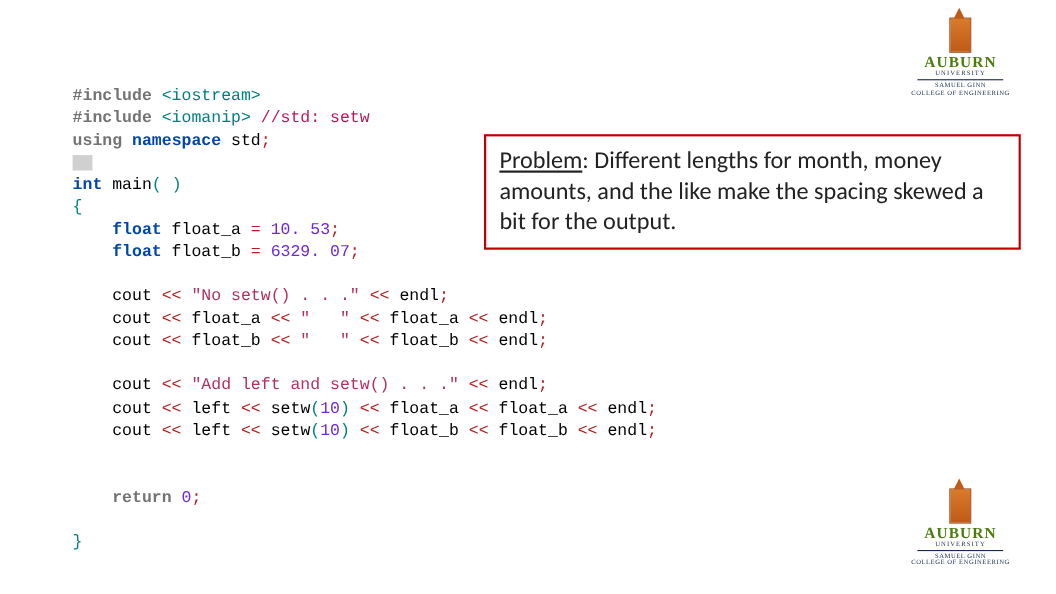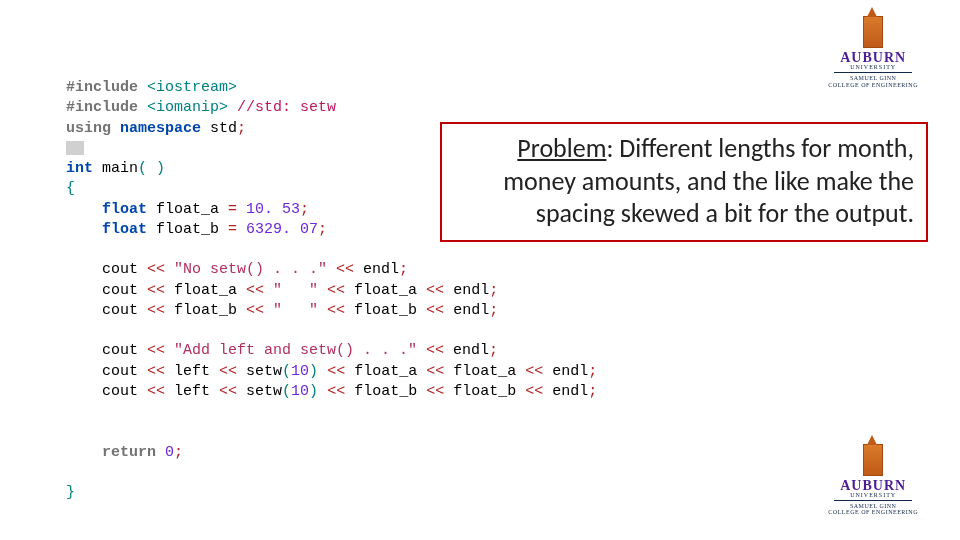--- a/index.html
+++ b/index.html
@@ -43,24 +43,23 @@
   .com { color: #be185d; }     
   .gray-box { background: #d0d0d0; display:inline-block; width:18px; height:14px; vertical-align:middle; }
   .problem-box {
     position: absolute;
     top: 122px;
     left: 440px;
     width: 460px;
     border: 2.5px solid #c00000;
     background: #fff;
     padding: 8px 12px 10px;
-    font-size: 26px;
+    font-size: 22px;
     line-height: 1.25;
     color: #222;
-    text-align: right;
   }
   .problem-box .u { text-decoration: underline; }
   .logo {
     position: absolute;
     right: 42px;
     text-align: center;
     font-family: Georgia, serif;
     color: #1a2a4a;
   }
   .logo.top { top: 16px; }
@@ -72,21 +71,21 @@
     border: 1px solid #a04a10;
     position: relative;
   }
   .logo .tower:before{
     content:"";
     position:absolute; top:-10px; left:3px;
     border-left:5px solid transparent;
     border-right:5px solid transparent;
     border-bottom:10px solid #c05a18;
   }
-  .logo .au { font-size: 14px; letter-spacing: 1px; font-weight:bold; color:#4c1d95; }
+  .logo .au { font-size: 14px; letter-spacing: 1px; font-weight:bold; color:#4d7c0f; }
   .logo .univ { font-size: 6px; letter-spacing: 1px; color:#13294b; margin-top:-2px;}
   .logo hr { border:none; border-top:1px solid #13294b; margin:2px 6px; }
   .logo .ginn { font-size: 6px; letter-spacing:0.5px; color:#13294b; line-height:1.1;}
 </style>
 </head>
 <body>
 
 <div class="slide">
 
 

